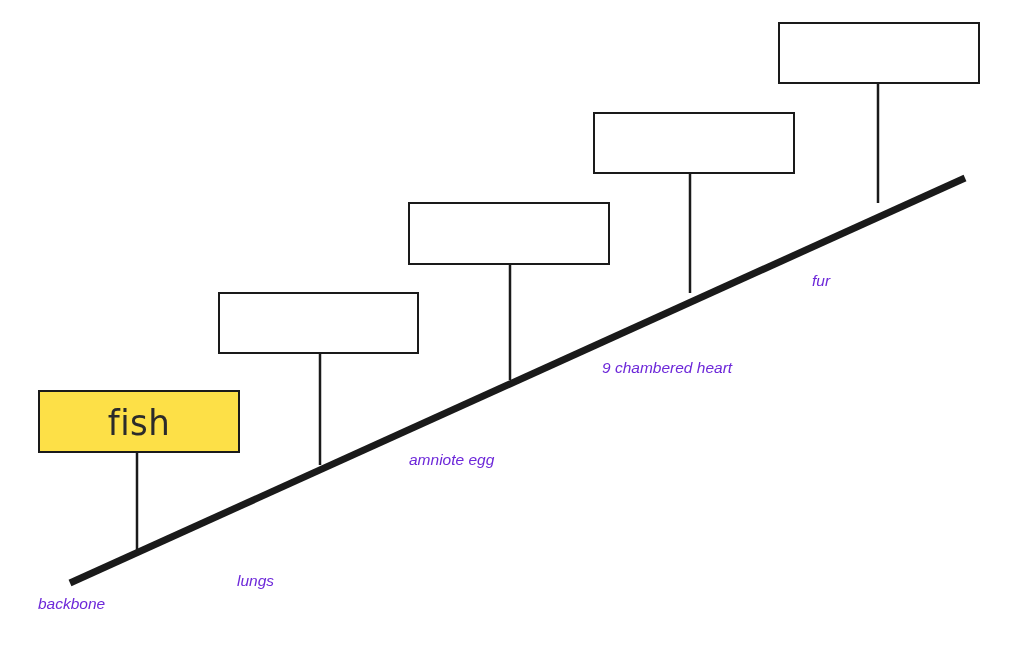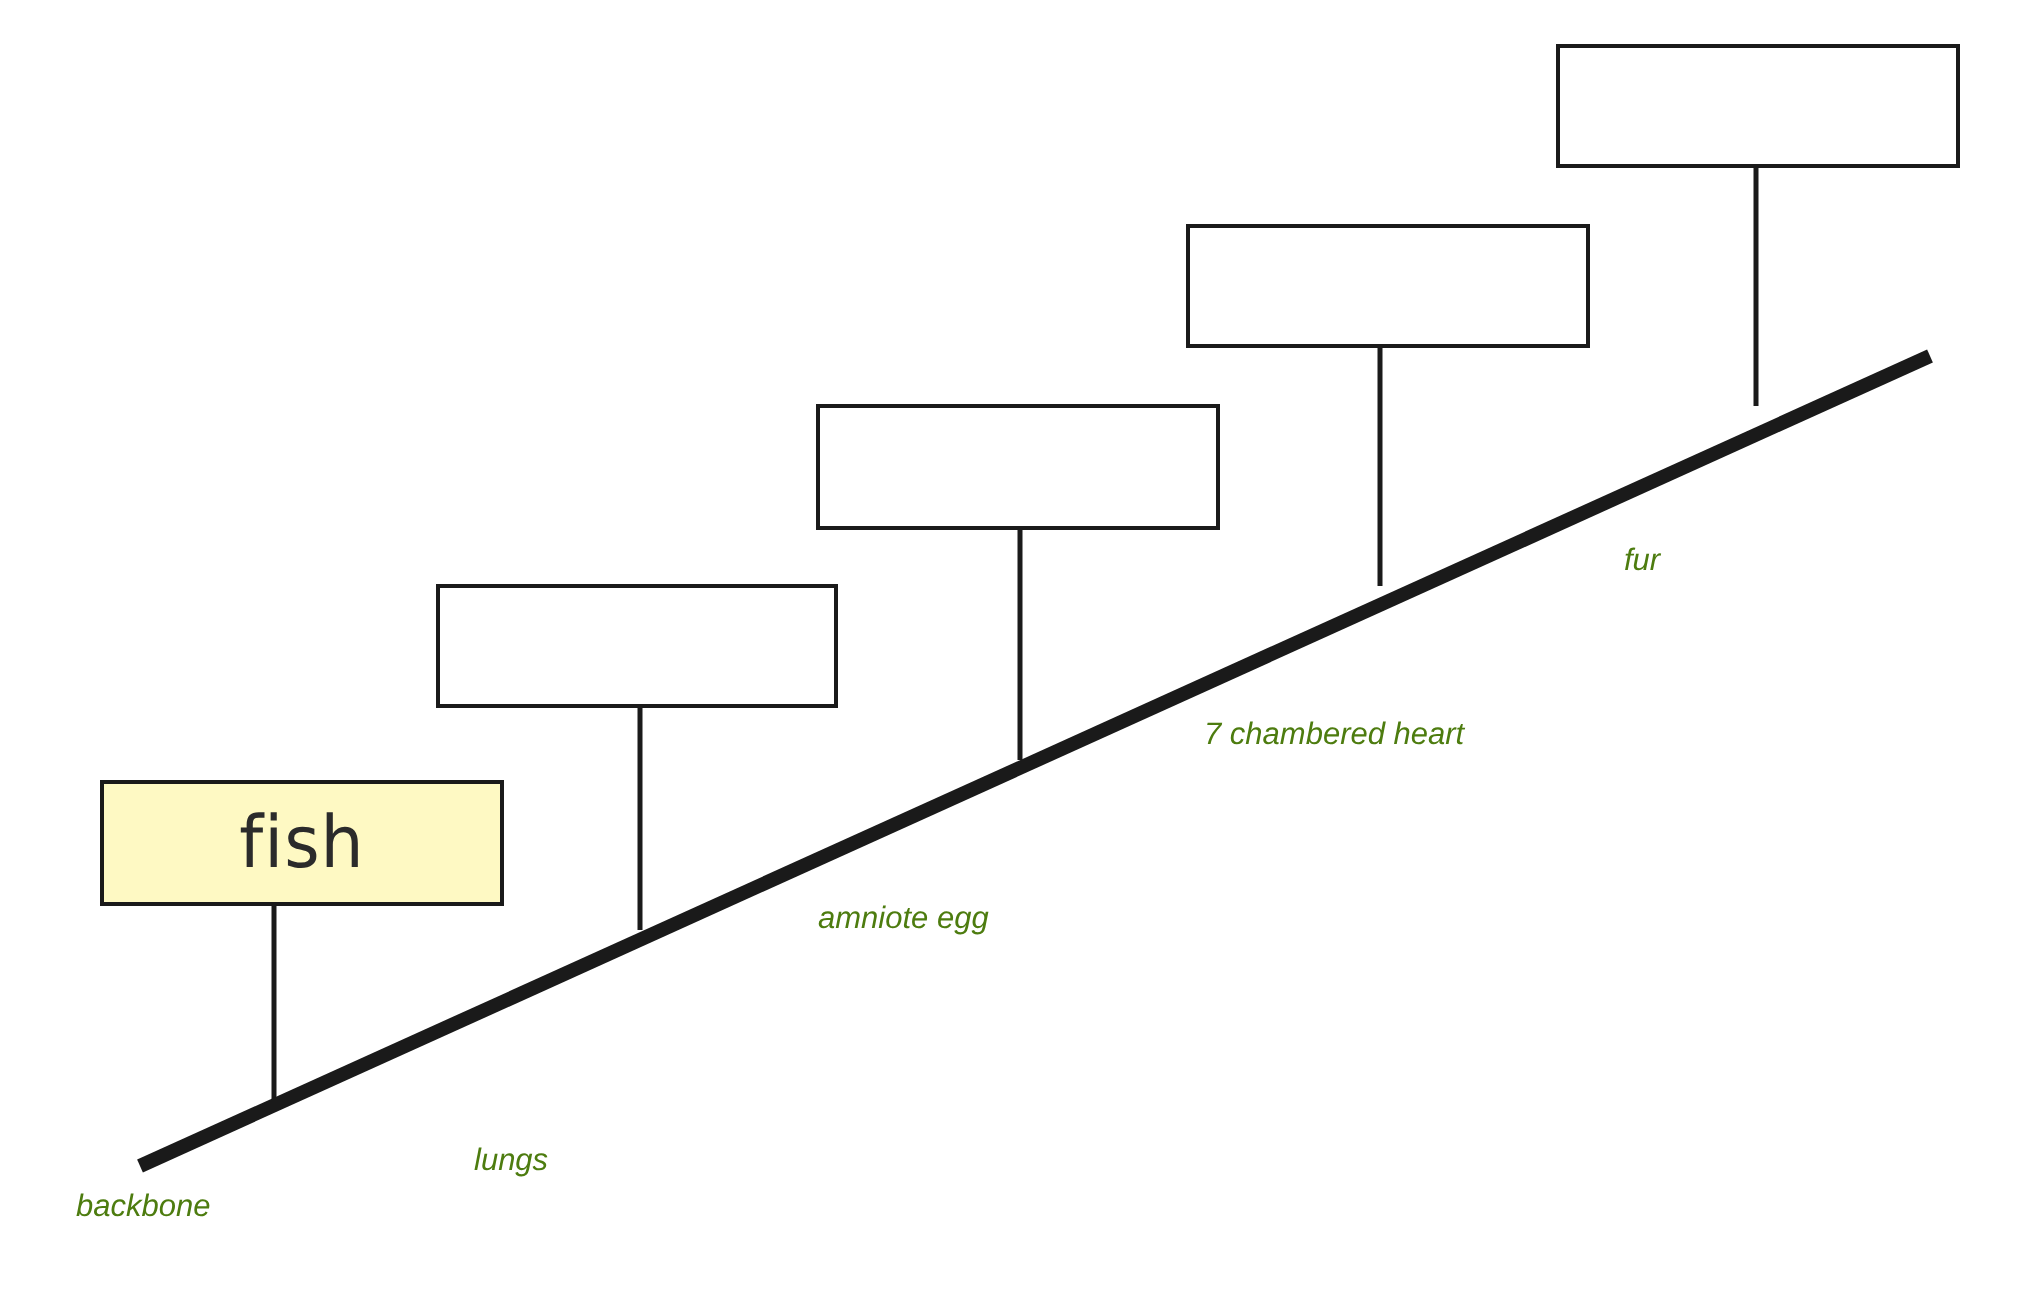--- a/index.html
+++ b/index.html
@@ -40,21 +40,21 @@
     color: #2b2b2b;
     letter-spacing: 0.5px;
     font-weight: 400;
     transform: scaleY(1.06);
   }
   .trait-label {
     position: absolute;
     font-family: "Liberation Sans", sans-serif;
     font-style: italic;
     font-size: 15.5px;
-    color: #4d7c0f;
+    color: #6d28d9;
     white-space: nowrap;
     line-height: 1;
   }
 </style>
 </head>
 <body>
 
 <div id="canvas">
 
   <svg id="diagram-svg" viewBox="0 0 1012 648" xmlns="http://www.w3.org/2000/svg">
@@ -62,37 +62,37 @@
         <line x1="137" y1="453" x2="137" y2="553" stroke="#1a1a1a" stroke-width="2.5"></line>
         <line x1="320" y1="354" x2="320" y2="465" stroke="#1a1a1a" stroke-width="2.5"></line>
         <line x1="510" y1="265" x2="510" y2="380" stroke="#1a1a1a" stroke-width="2.5"></line>
         <line x1="690" y1="174" x2="690" y2="293" stroke="#1a1a1a" stroke-width="2.5"></line>
         <line x1="878" y1="84" x2="878" y2="203" stroke="#1a1a1a" stroke-width="2.5"></line>
       </g>
     <line id="main-branch-line" x1="70" y1="583" x2="965" y2="178" stroke="#1a1a1a" stroke-width="7" stroke-linecap="butt"></line>
   </svg>
 
   <div id="boxes-layer">
-      <div class="taxon-box" style="left: 50px; top: 390px; width: 202px; height: 63px; background: #fef9c3; border-color: rgb(26, 26, 26);">
+      <div class="taxon-box" style="left: 38px; top: 390px; width: 202px; height: 63px; background: #fde047; border-color: rgb(26, 26, 26);">
         <span class="taxon-label">fish</span>
       </div>
       <div class="taxon-box" style="left: 218px; top: 292px; width: 201px; height: 62px; background: rgb(255, 255, 255); border-color: rgb(26, 26, 26);">
         <span class="taxon-label"></span>
       </div>
       <div class="taxon-box" style="left: 408px; top: 202px; width: 202px; height: 63px; background: rgb(255, 255, 255); border-color: rgb(26, 26, 26);">
         <span class="taxon-label"></span>
       </div>
       <div class="taxon-box" style="left: 593px; top: 112px; width: 202px; height: 62px; background: rgb(255, 255, 255); border-color: rgb(26, 26, 26);">
         <span class="taxon-label"></span>
       </div>
       <div class="taxon-box" style="left: 778px; top: 22px; width: 202px; height: 62px; background: rgb(255, 255, 255); border-color: rgb(26, 26, 26);">
         <span class="taxon-label"></span>
       </div>
     </div>
   <div id="traits-layer">
       <div class="trait-label" style="left: 38px; top: 596px;">backbone</div>
       <div class="trait-label" style="left: 237px; top: 533px; margin-top: 40px;">lungs</div>
       <div class="trait-label" style="left: 409px; top: 452px;">amniote egg</div>
-      <div class="trait-label" style="left: 602px; top: 360px;">7 chambered heart</div>
+      <div class="trait-label" style="left: 602px; top: 360px;">9 chambered heart</div>
       <div class="trait-label" style="left: 812px; top: 273px;">fur</div>
     </div>
 
 </div>
 
 </body></html>

